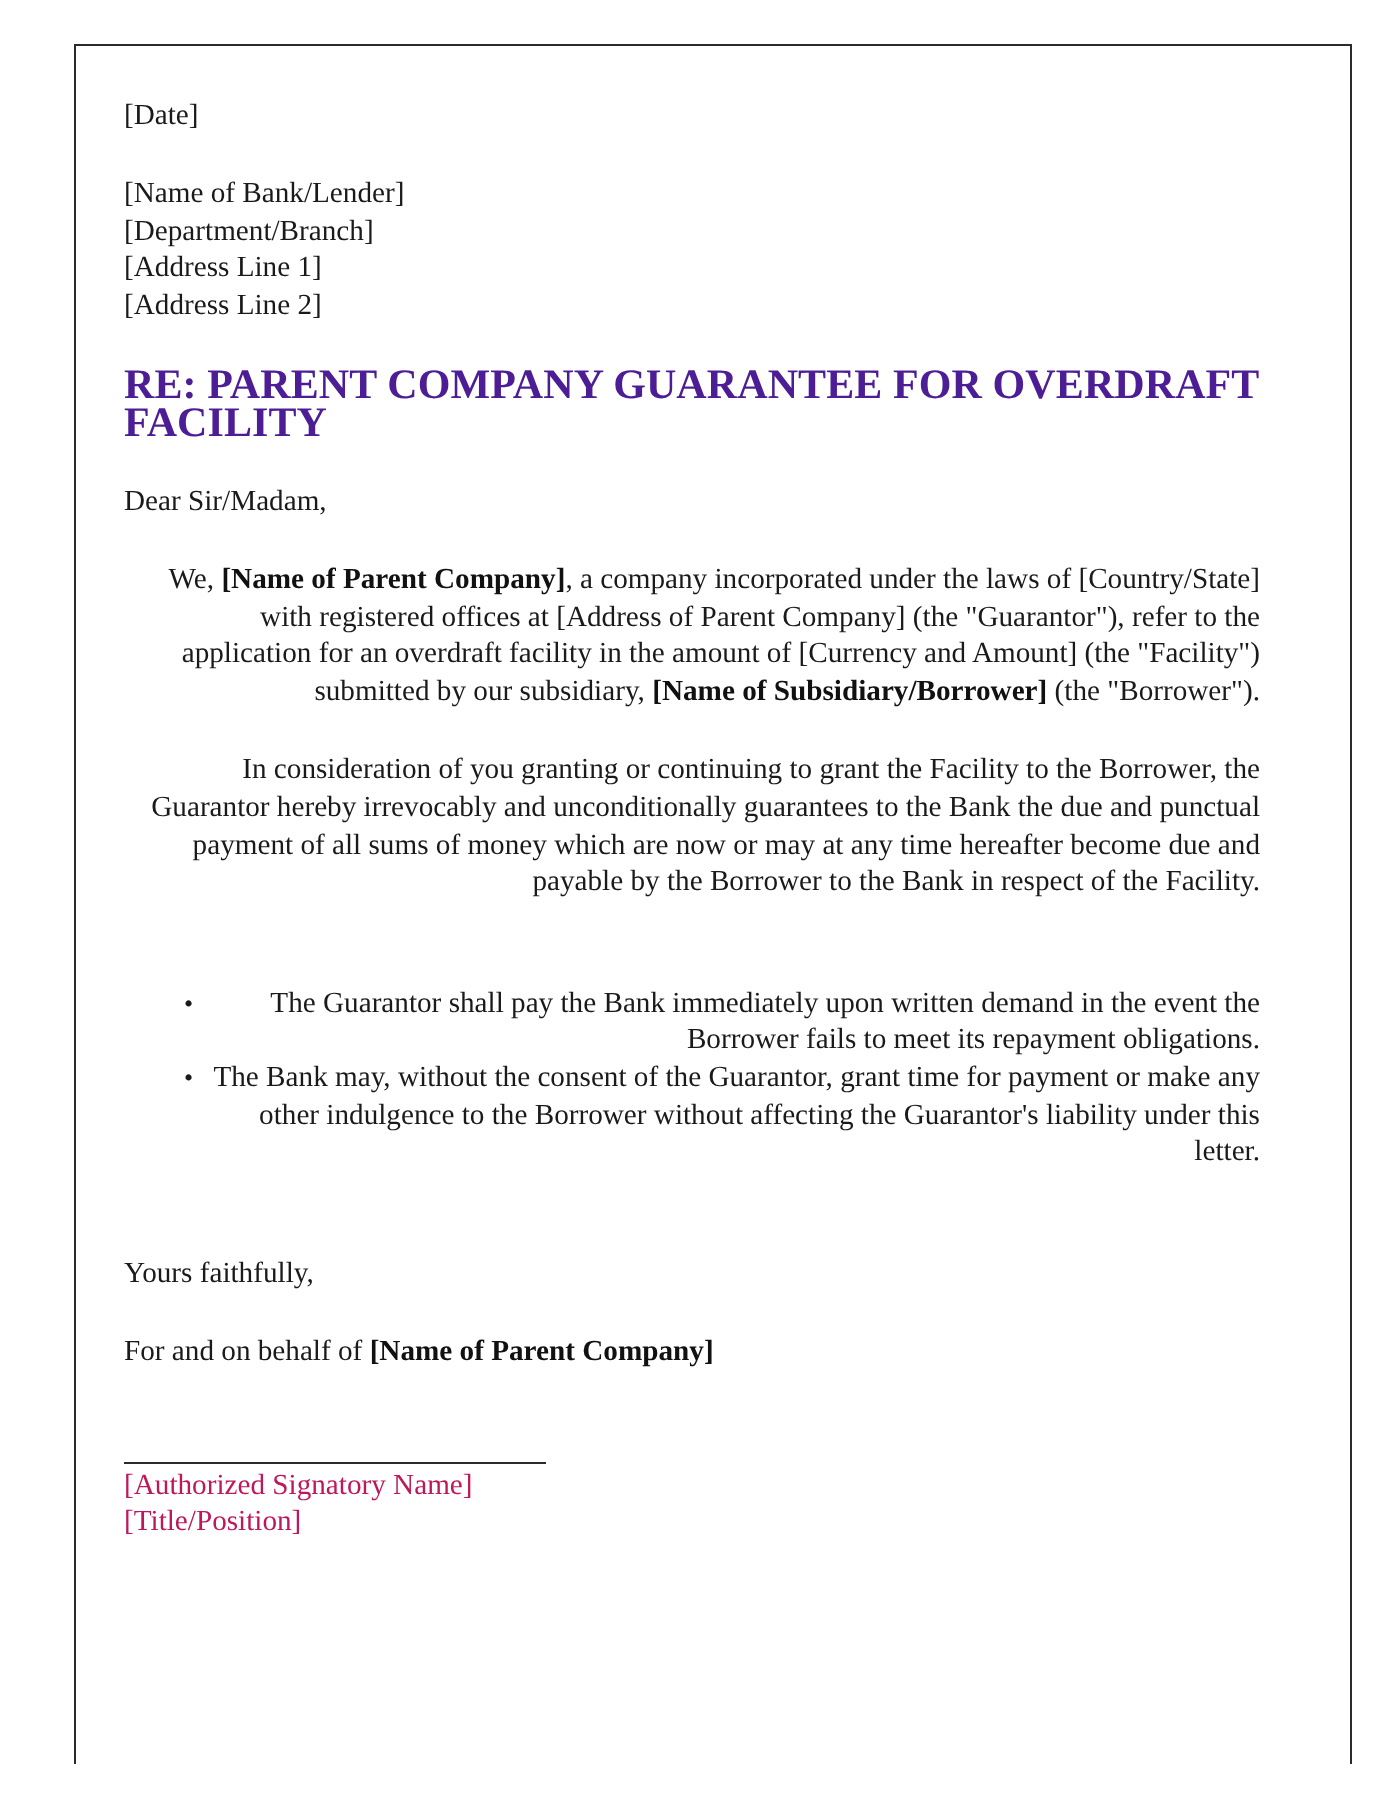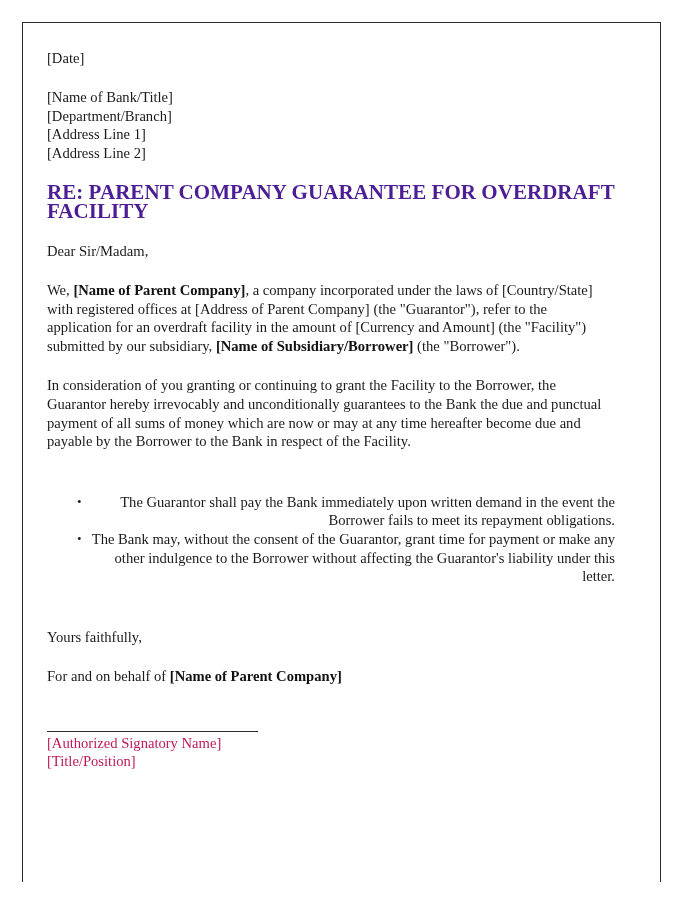--- a/index.html
+++ b/index.html
@@ -10,21 +10,21 @@
   body {
     width: 700px;
     height: 900px;
     overflow: hidden;
     font-family: "Liberation Serif", "DejaVu Serif", serif;
     color: #1a1a1a;
   }
 
   .page-sheet {
     position: absolute;
-    left: 22px;
+    left: 37px;
     top: 22px;
     width: 639px;
     height: 860px;
     box-sizing: border-box;
     border: 1px solid #2b2b2b;
     border-bottom: none;
     background: #ffffff;
     overflow: hidden;
   }
 
@@ -51,21 +51,21 @@
     font-size: 21px;
     font-weight: bold;
     line-height: 19px;
     letter-spacing: 0.05px;
     color: #4c1d95;
   }
 
   .para {
     font-size: 14.6px;
     line-height: 18.6px;
-    text-align: left;
+    text-align: right;
     color: #1a1a1a;
     max-width: 586px;
   }
 
   .para b, .inline-bold {
     font-weight: bold;
     color: #111111;
   }
 
   .terms-list {
@@ -111,21 +111,21 @@
 <body>
 
 <div class="page-sheet">
   <div class="page-body">
 
     <div class="doc-line">[Date]</div>
 
     <div class="block-gap-md"></div>
 
     <div class="addr-block">
-      <div class="doc-line">[Name of Bank/Title]</div>
+      <div class="doc-line">[Name of Bank/Lender]</div>
       <div class="doc-line">[Department/Branch]</div>
       <div class="doc-line">[Address Line 1]</div>
       <div class="doc-line">[Address Line 2]</div>
     </div>
 
     <div class="block-gap-md"></div>
 
     <div class="re-heading">RE: PARENT COMPANY GUARANTEE FOR OVERDRAFT FACILITY</div>
 
     <div class="block-gap-md"></div>

